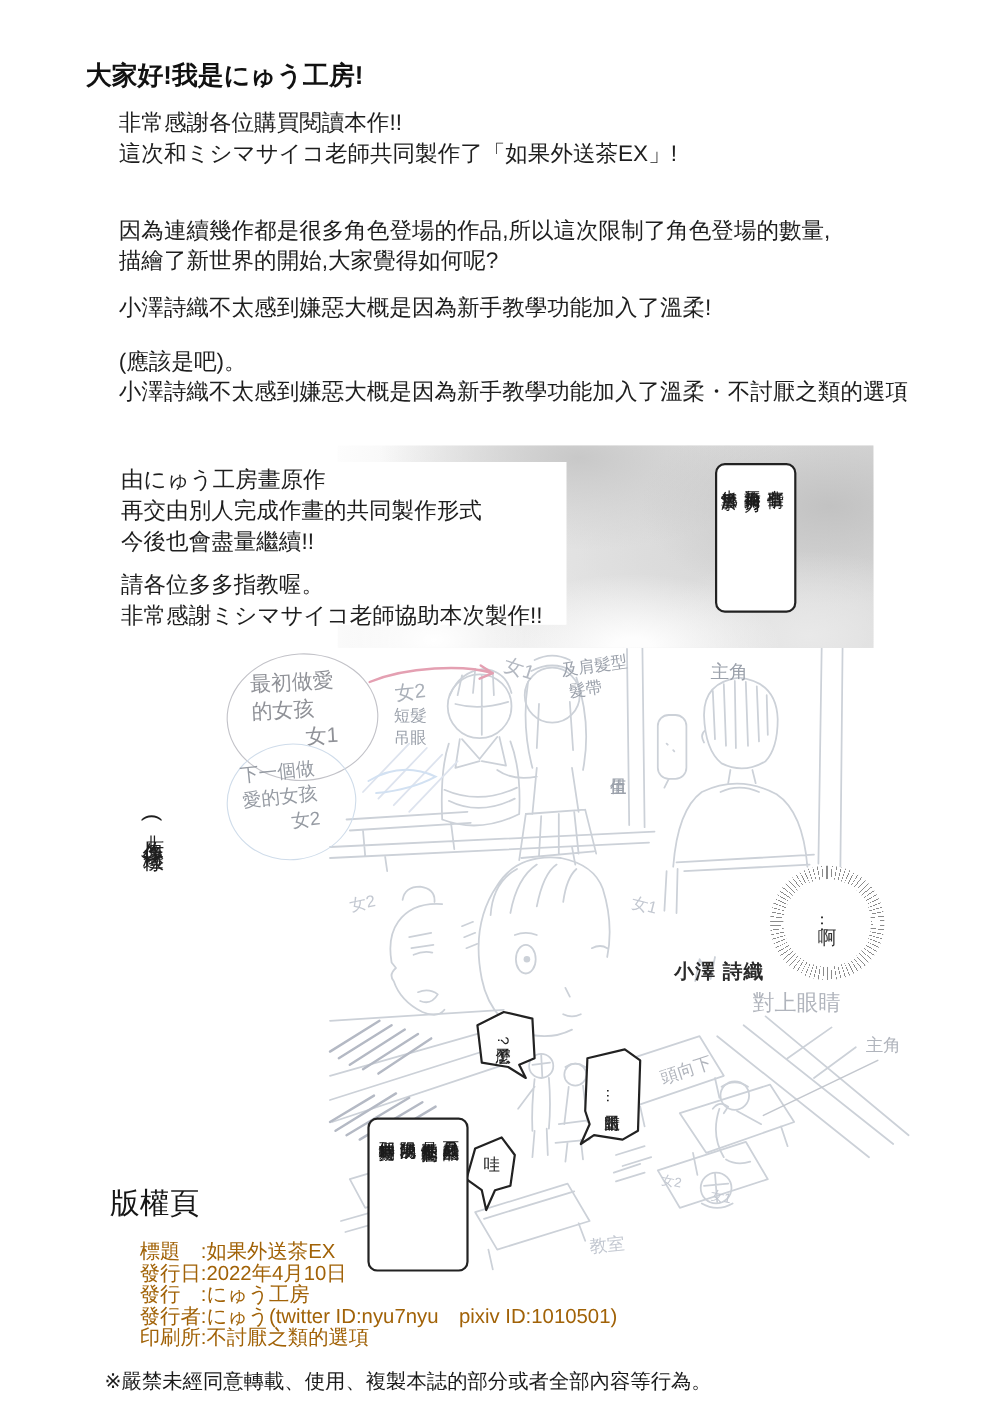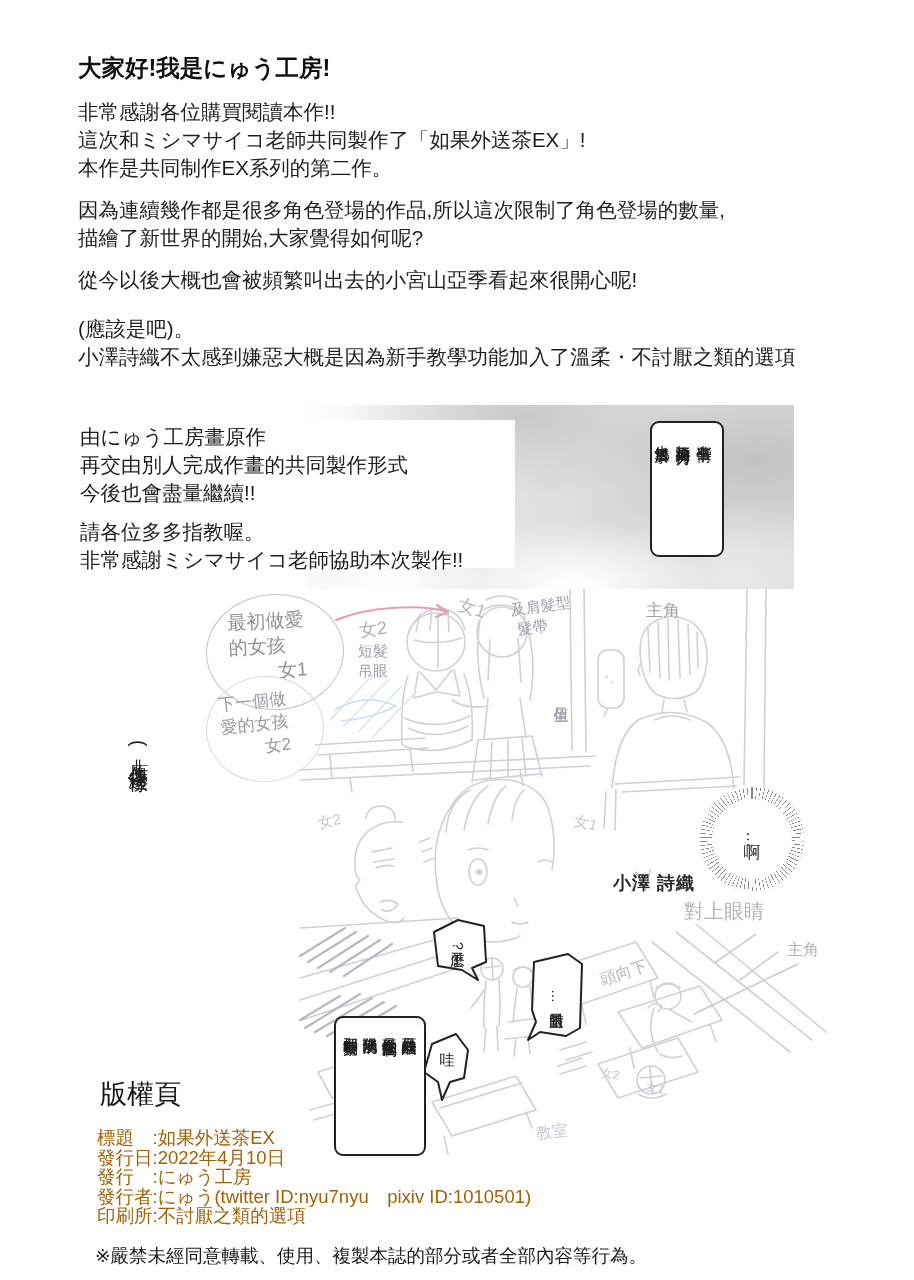--- a/index.html
+++ b/index.html
@@ -1,19 +1,19 @@
 <!DOCTYPE html>
 <html><head>
 <meta charset="utf-8">
 <style>
   html,body{margin:0;padding:0;background:#ffffff;}
   #page{position:relative;width:914px;height:1280px;background:#fff;overflow:hidden;
         font-family:"Liberation Sans","DejaVu Sans",sans-serif;color:#1f1f1f;}
   .abs{position:absolute;}
-  .line{white-space:pre;}
+  .line{white-space:pre;margin-left:30px;}
   .body-txt{font-size:20.5px;line-height:28px;color:#1e1e1e;}
   .v{writing-mode:vertical-rl;text-orientation:mixed;}
   .anno{color:#9ba1ab;}
   .faint{color:#c3c8d1;}
   .balloon-box{background:#fff;border:2px solid #222;border-radius:9px;
                font-size:15px;line-height:21px;color:#1c1c1c;letter-spacing:1px;
                padding:10px 7px;box-sizing:border-box;}
   .ellipse-bubble{border-radius:50%;background:rgba(255,255,255,0.0);}
   .bubble-txt{position:absolute;inset:0;display:flex;align-items:center;justify-content:center;
               font-size:14px;line-height:18px;color:#222;}
@@ -33,30 +33,29 @@
 </head>
 <body>
 
 <div id="page">
 
   <div class="abs" style="left:78px;top:52px;font-size:23.5px;font-weight:700;color:#111;">大家好!我是にゅう工房!</div>
 
   <div class="abs body-txt" style="left:78px;top:98px;">
     <div class="line">非常感謝各位購買閱讀本作!!</div>
     <div class="line">這次和ミシマサイコ老師共同製作了「如果外送茶EX」!</div>
-    <div class="line">本作是共同制作EX系列的第二作。</div>
   </div>
 
   <div class="abs body-txt" style="left:78px;top:196px;">
     <div class="line">因為連續幾作都是很多角色登場的作品,所以這次限制了角色登場的數量,</div>
     <div class="line">描繪了新世界的開始,大家覺得如何呢?</div>
   </div>
 
   <div class="abs body-txt" style="left:78px;top:266px;">
-    <div class="line">從今以後大概也會被頻繁叫出去的小宮山亞季看起來很開心呢!</div>
+    <div class="line">小澤詩織不太感到嫌惡大概是因為新手教學功能加入了溫柔!</div>
   </div>
 
   <div class="abs body-txt" style="left:78px;top:315px;">
     <div class="line">(應該是吧)。</div>
     <div class="line">小澤詩織不太感到嫌惡大概是因為新手教學功能加入了溫柔・不討厭之類的選項</div>
   </div>
 
   <div class="abs cloud" style="left:307px;top:405px;width:487px;height:184px;z-index:1;"></div>
   <div class="abs" style="left:283px;top:420px;width:232px;height:148px;background:#fff;z-index:2;"></div>
 

